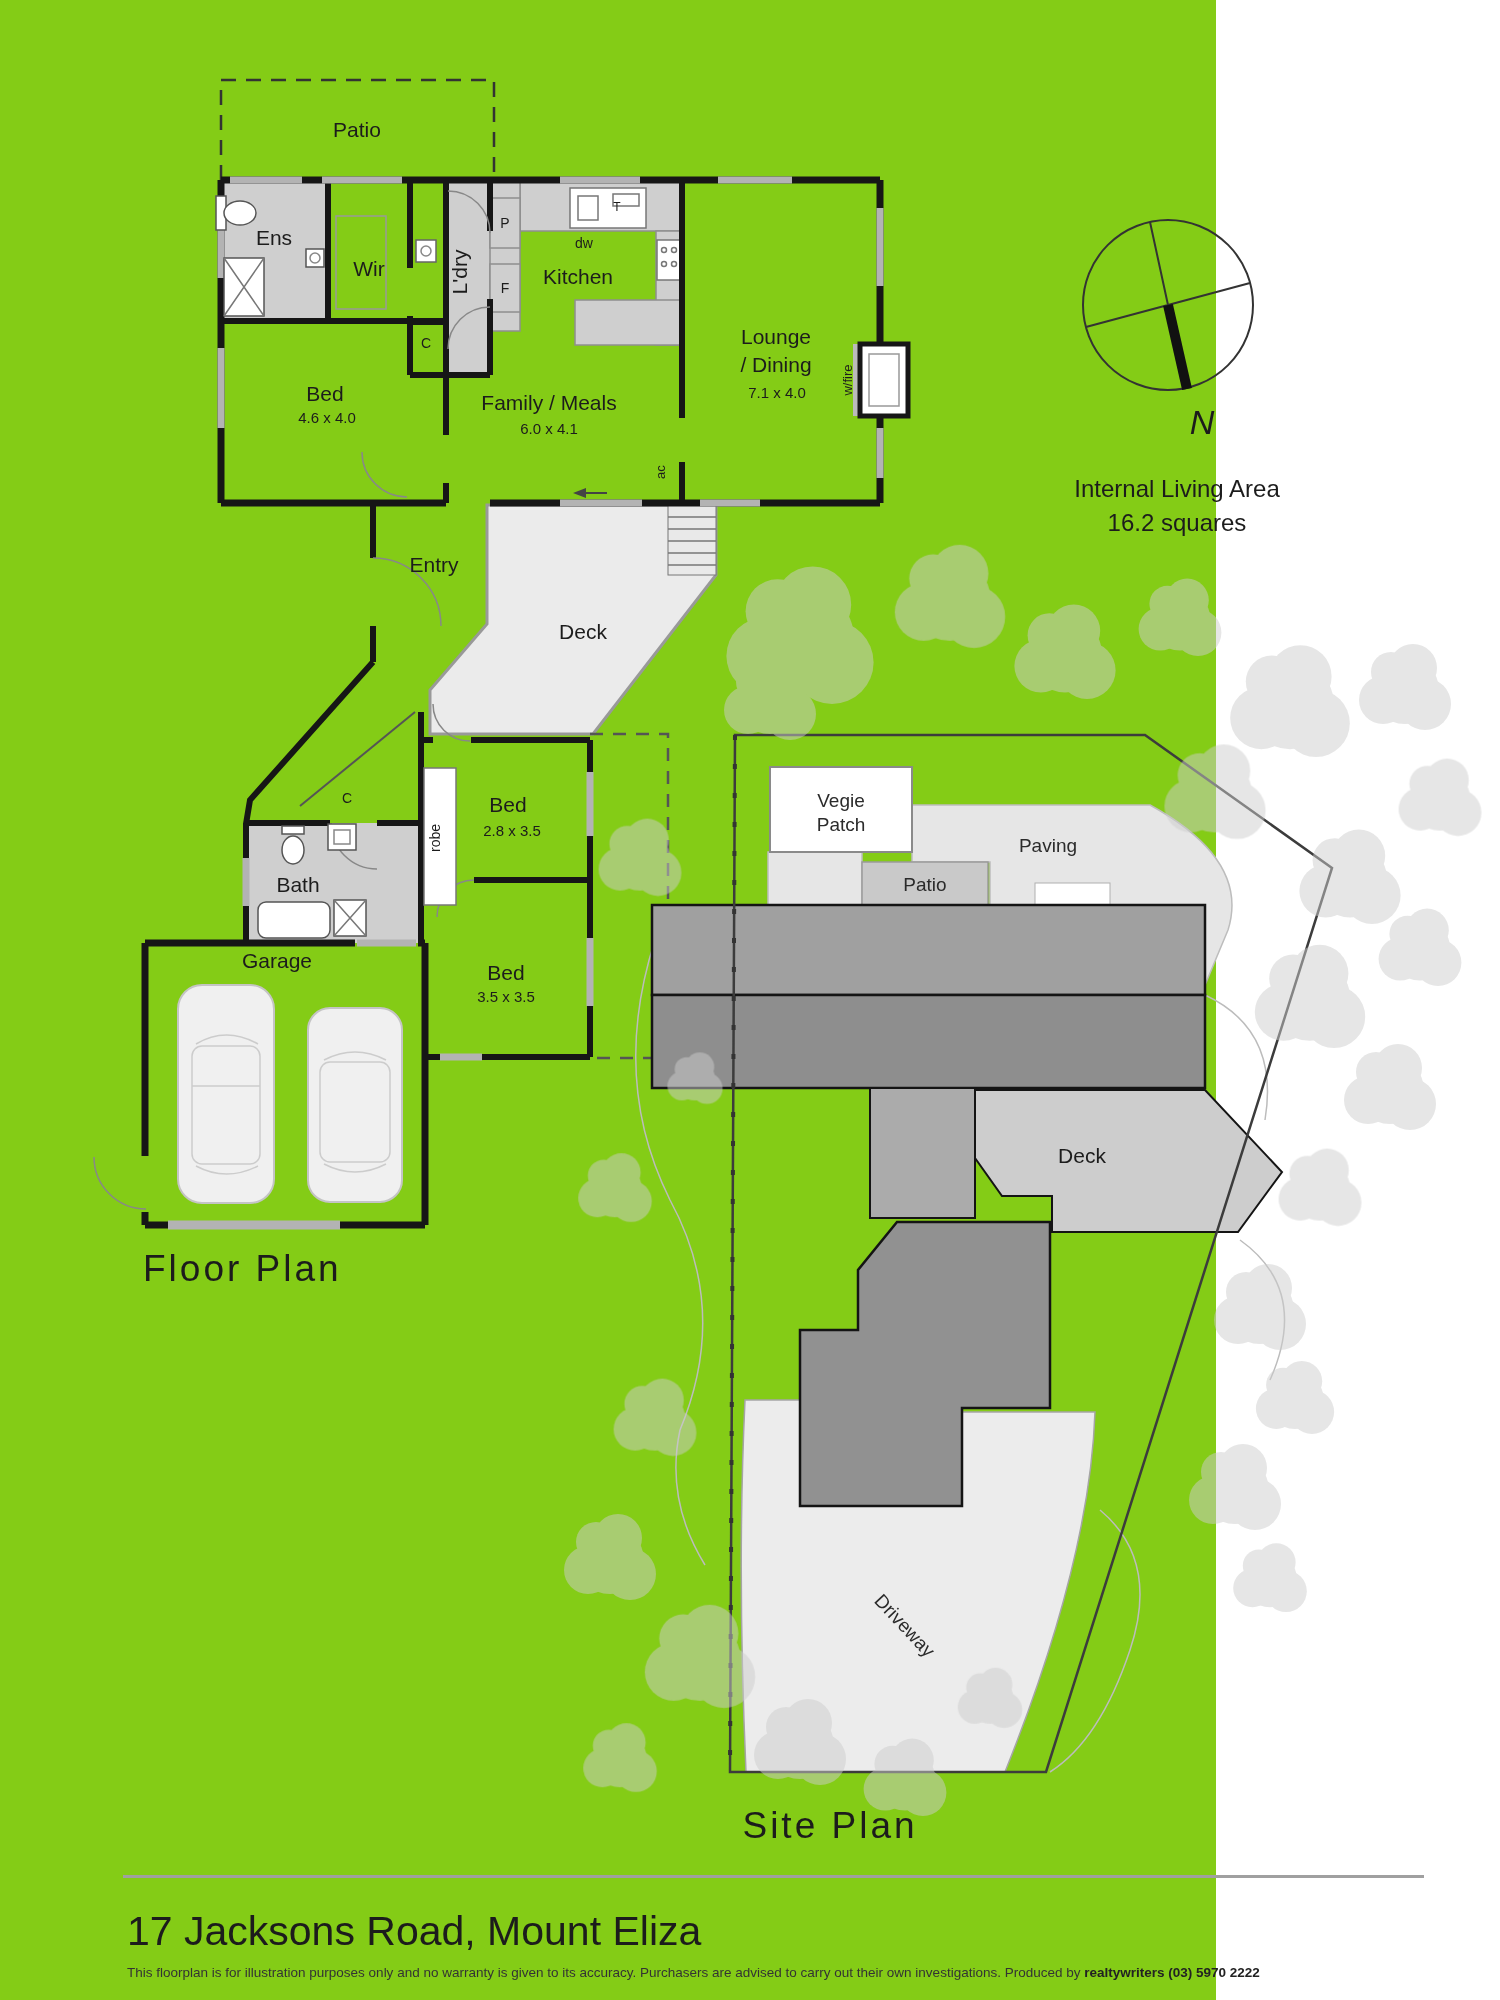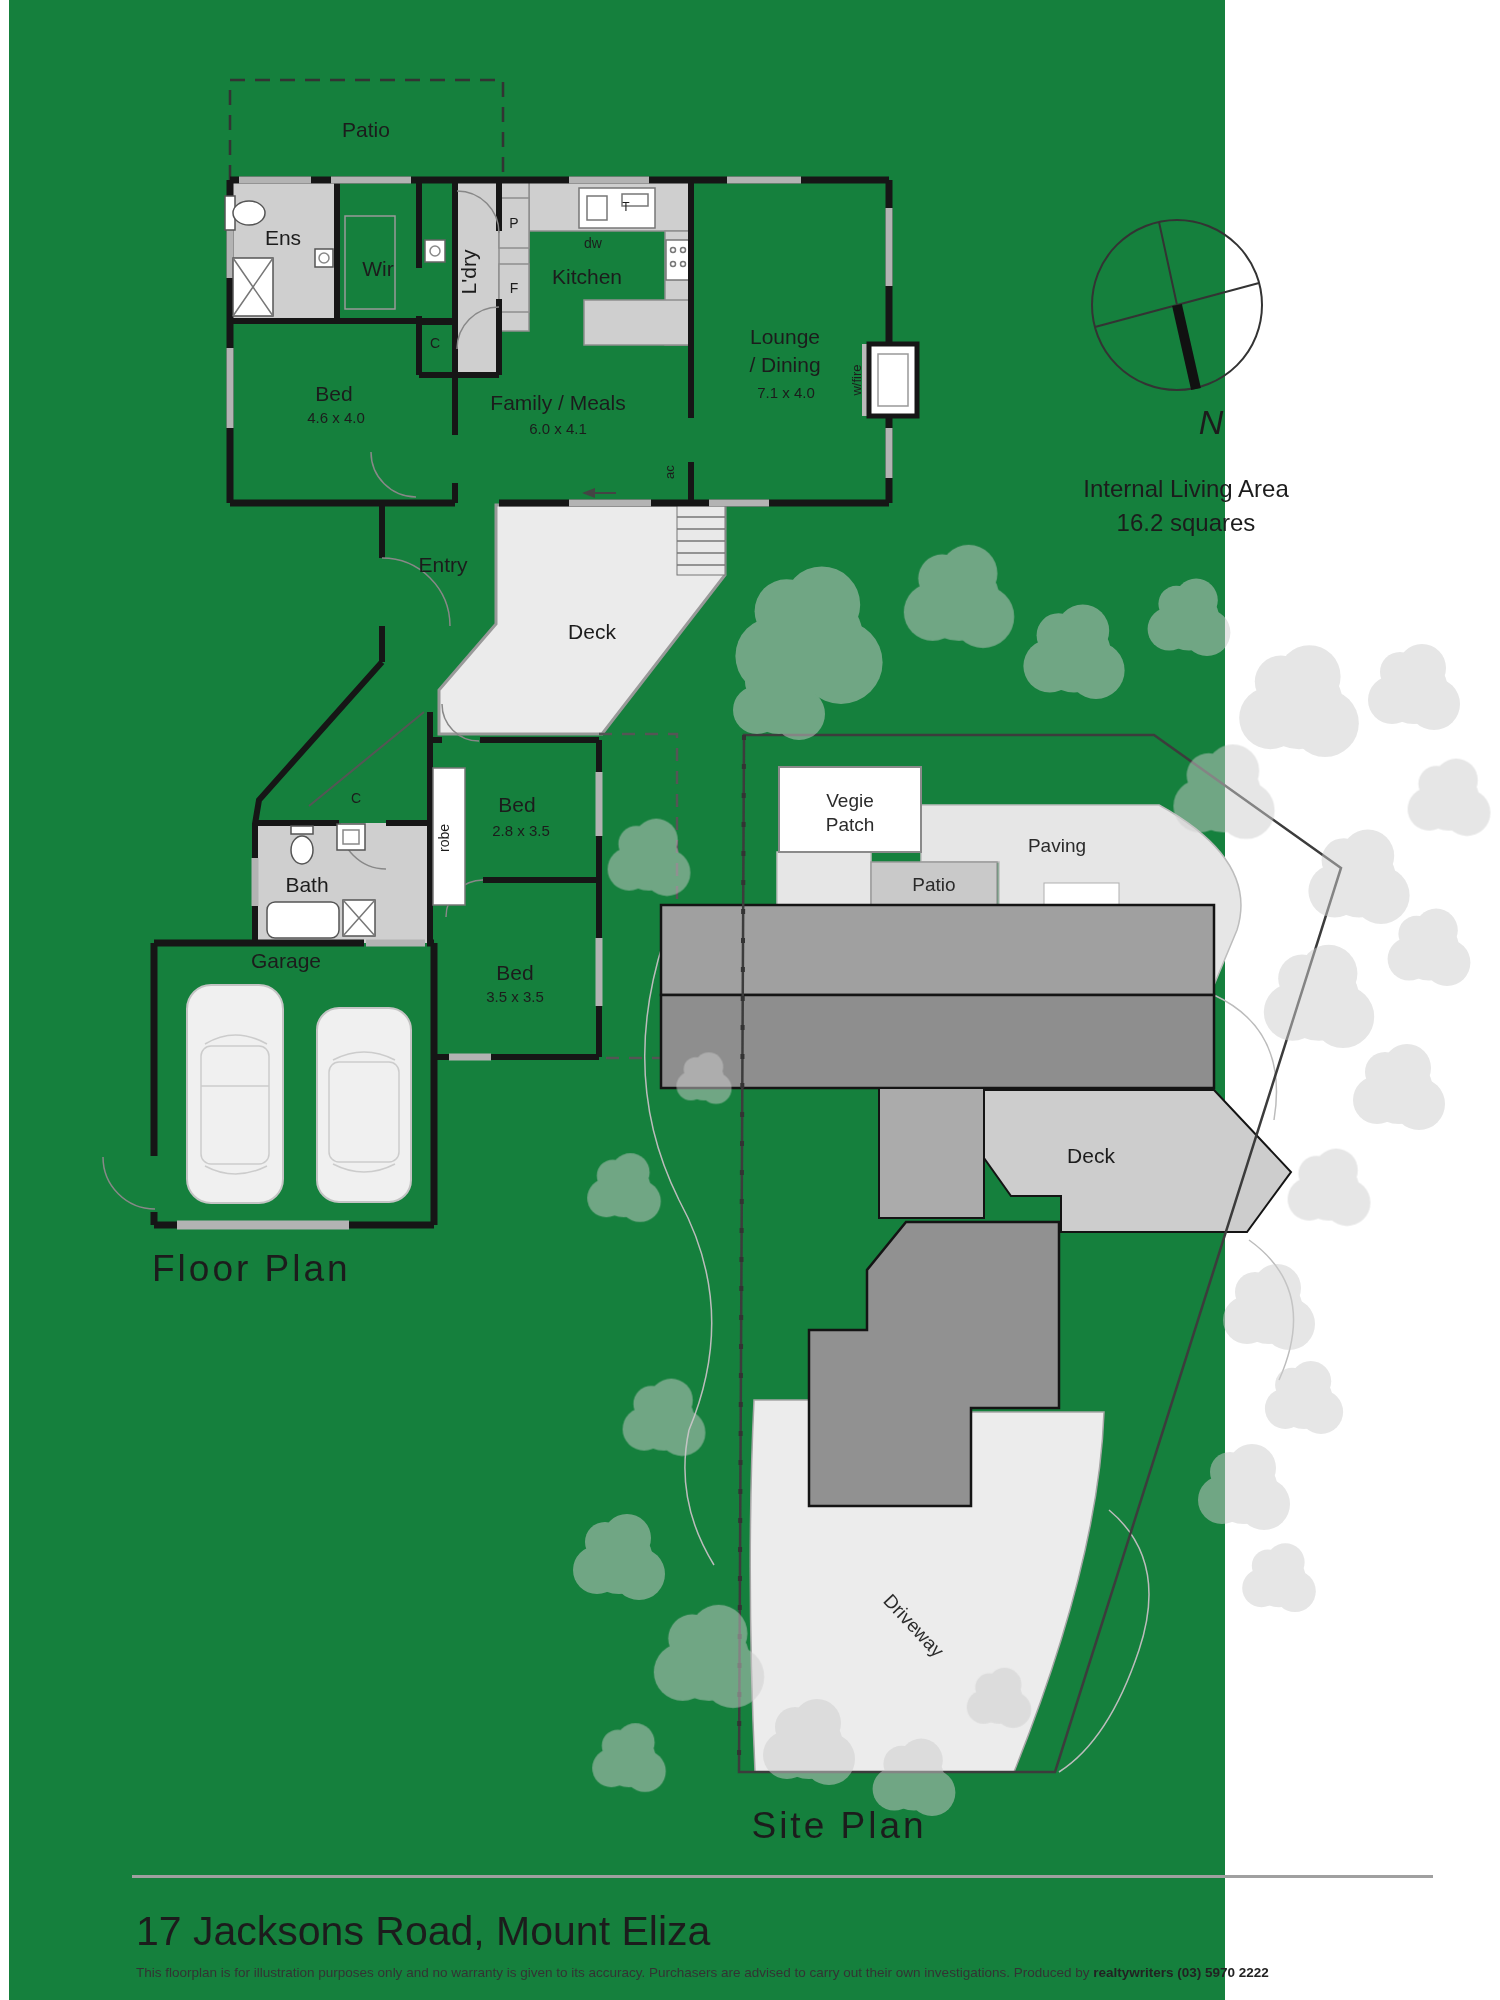--- a/index.html
+++ b/index.html
@@ -1,16 +1,16 @@
 <!DOCTYPE html>
 <html><head>
 <meta charset="utf-8">
 <style>
   html,body{margin:0;padding:0;background:#ffffff;}
-  .sheet{position:relative;width:1216px;height:2000px;background:#15803d;font-family:"Liberation Sans",sans-serif;margin-left:9px;}
+  .sheet{position:relative;width:1216px;height:2000px;background:#84cc16;font-family:"Liberation Sans",sans-serif;}
   svg{display:block;}
   text{fill:#1c1c1c;font-family:"Liberation Sans",sans-serif;}
   .room{font-size:21px;}
   .dims{font-size:15px;}
   .tiny{font-size:14px;}
   .plan-title{font-size:37px;letter-spacing:3px;}
   .area-note{font-size:24px;}
   .north{font-size:34px;font-style:italic;}
   .site-label{font-size:19px;fill:#2b2b2b;}
   .addr{font-size:41px;}

